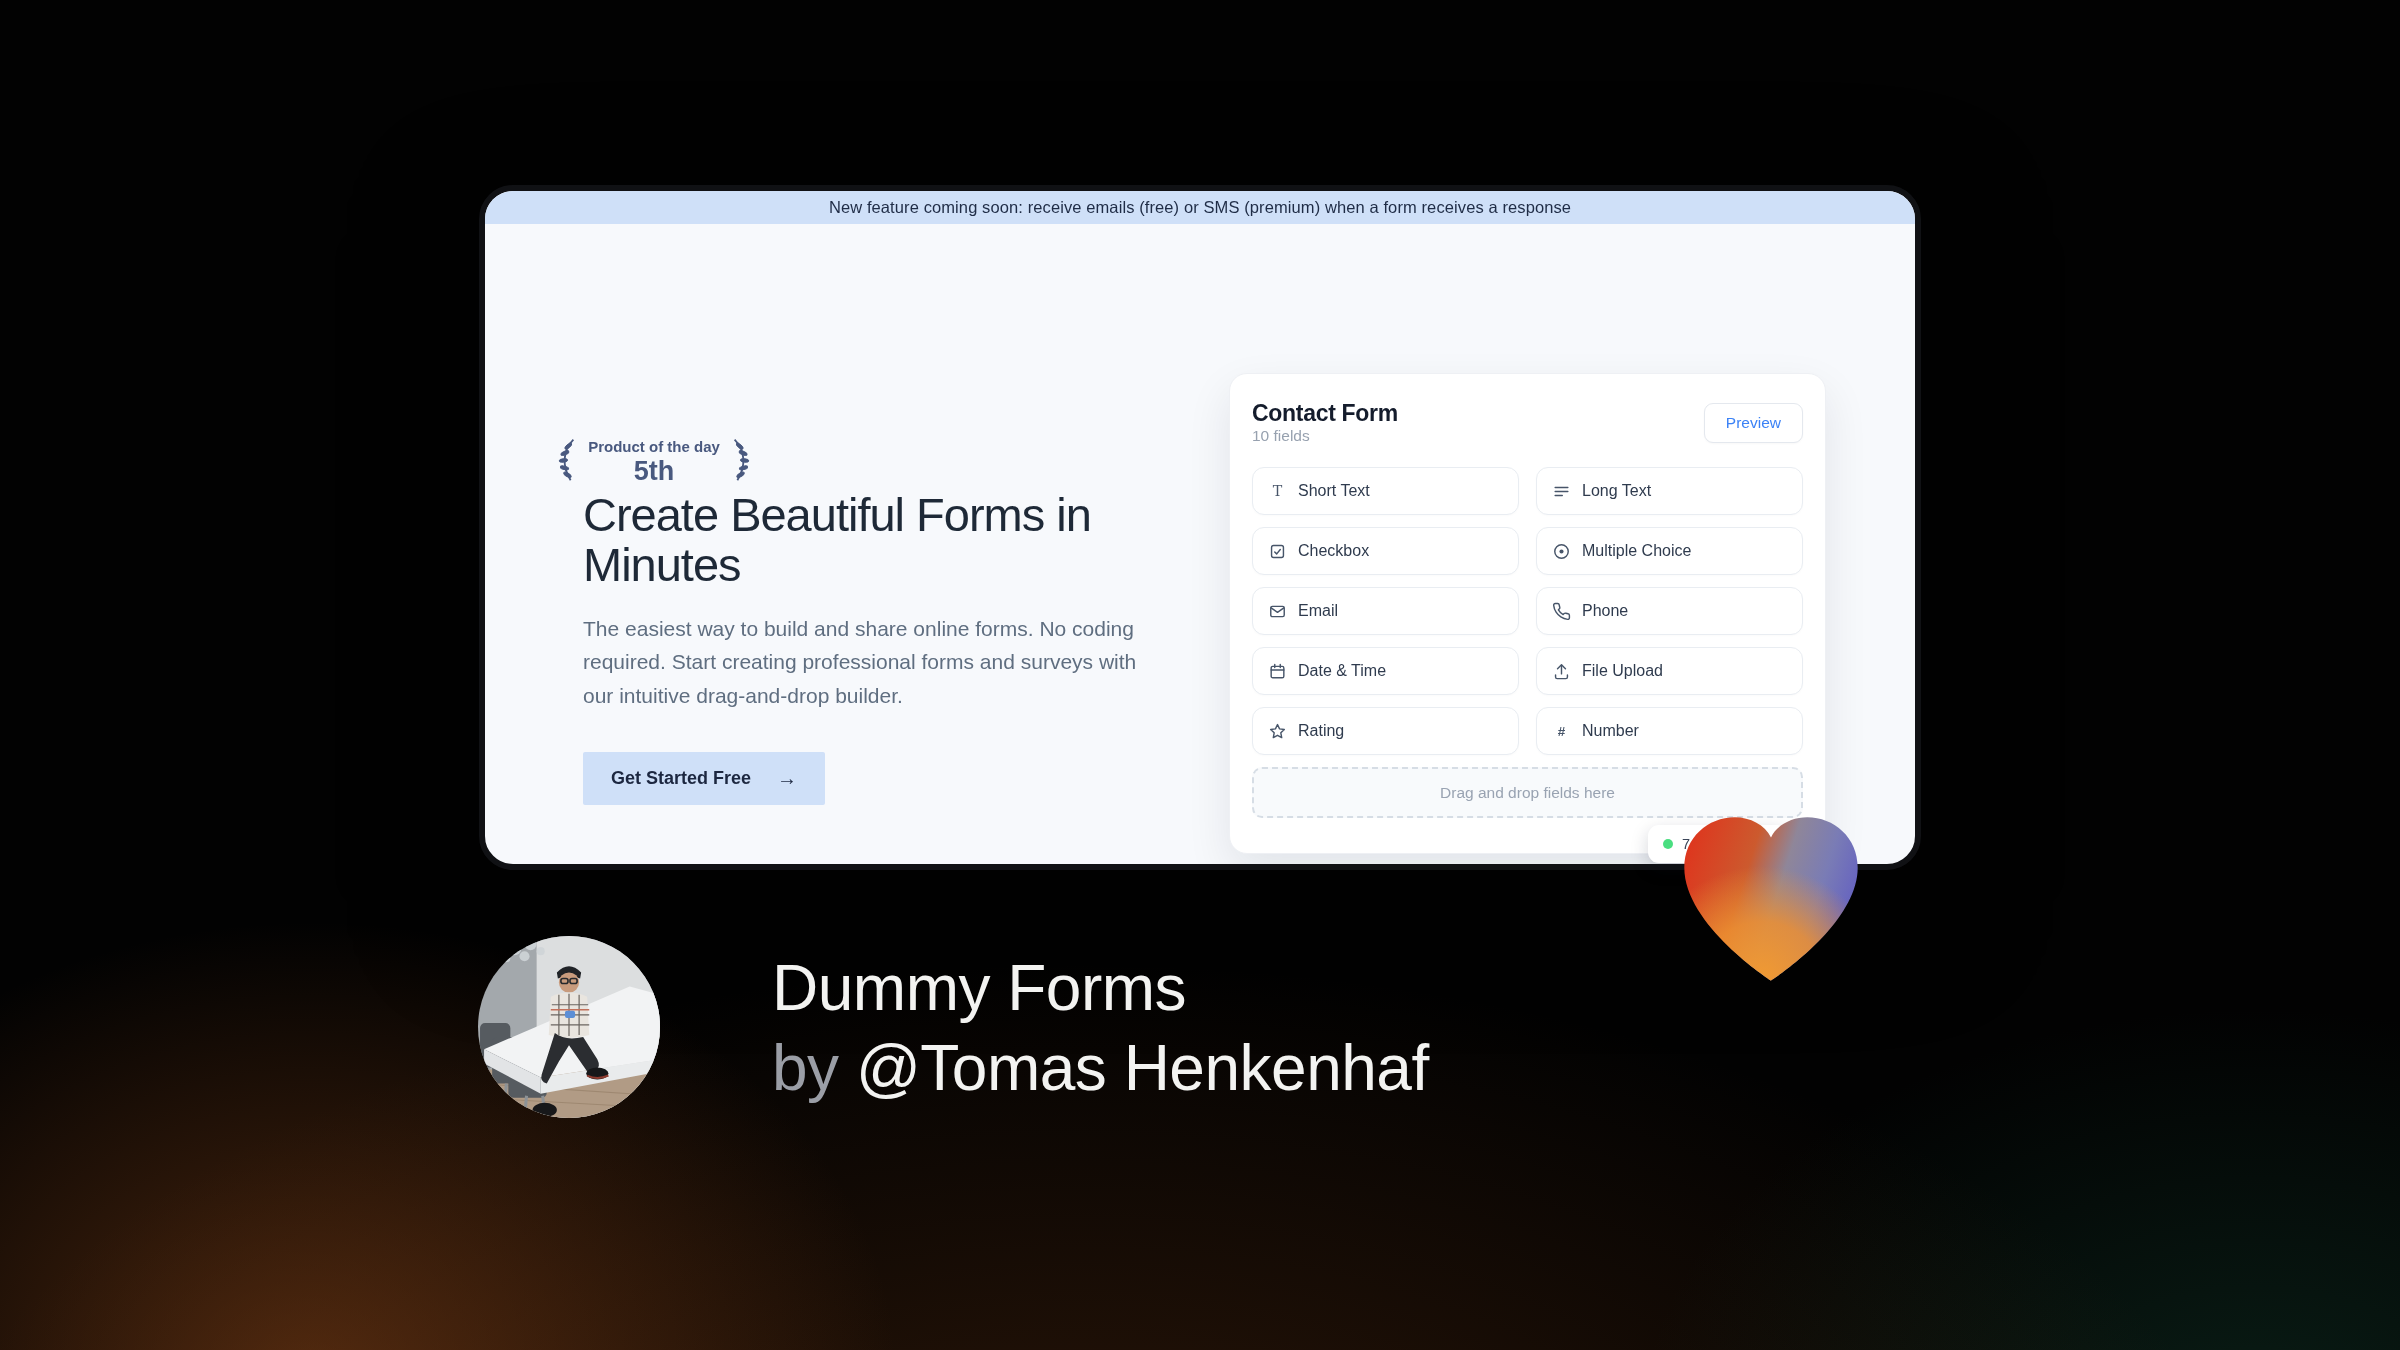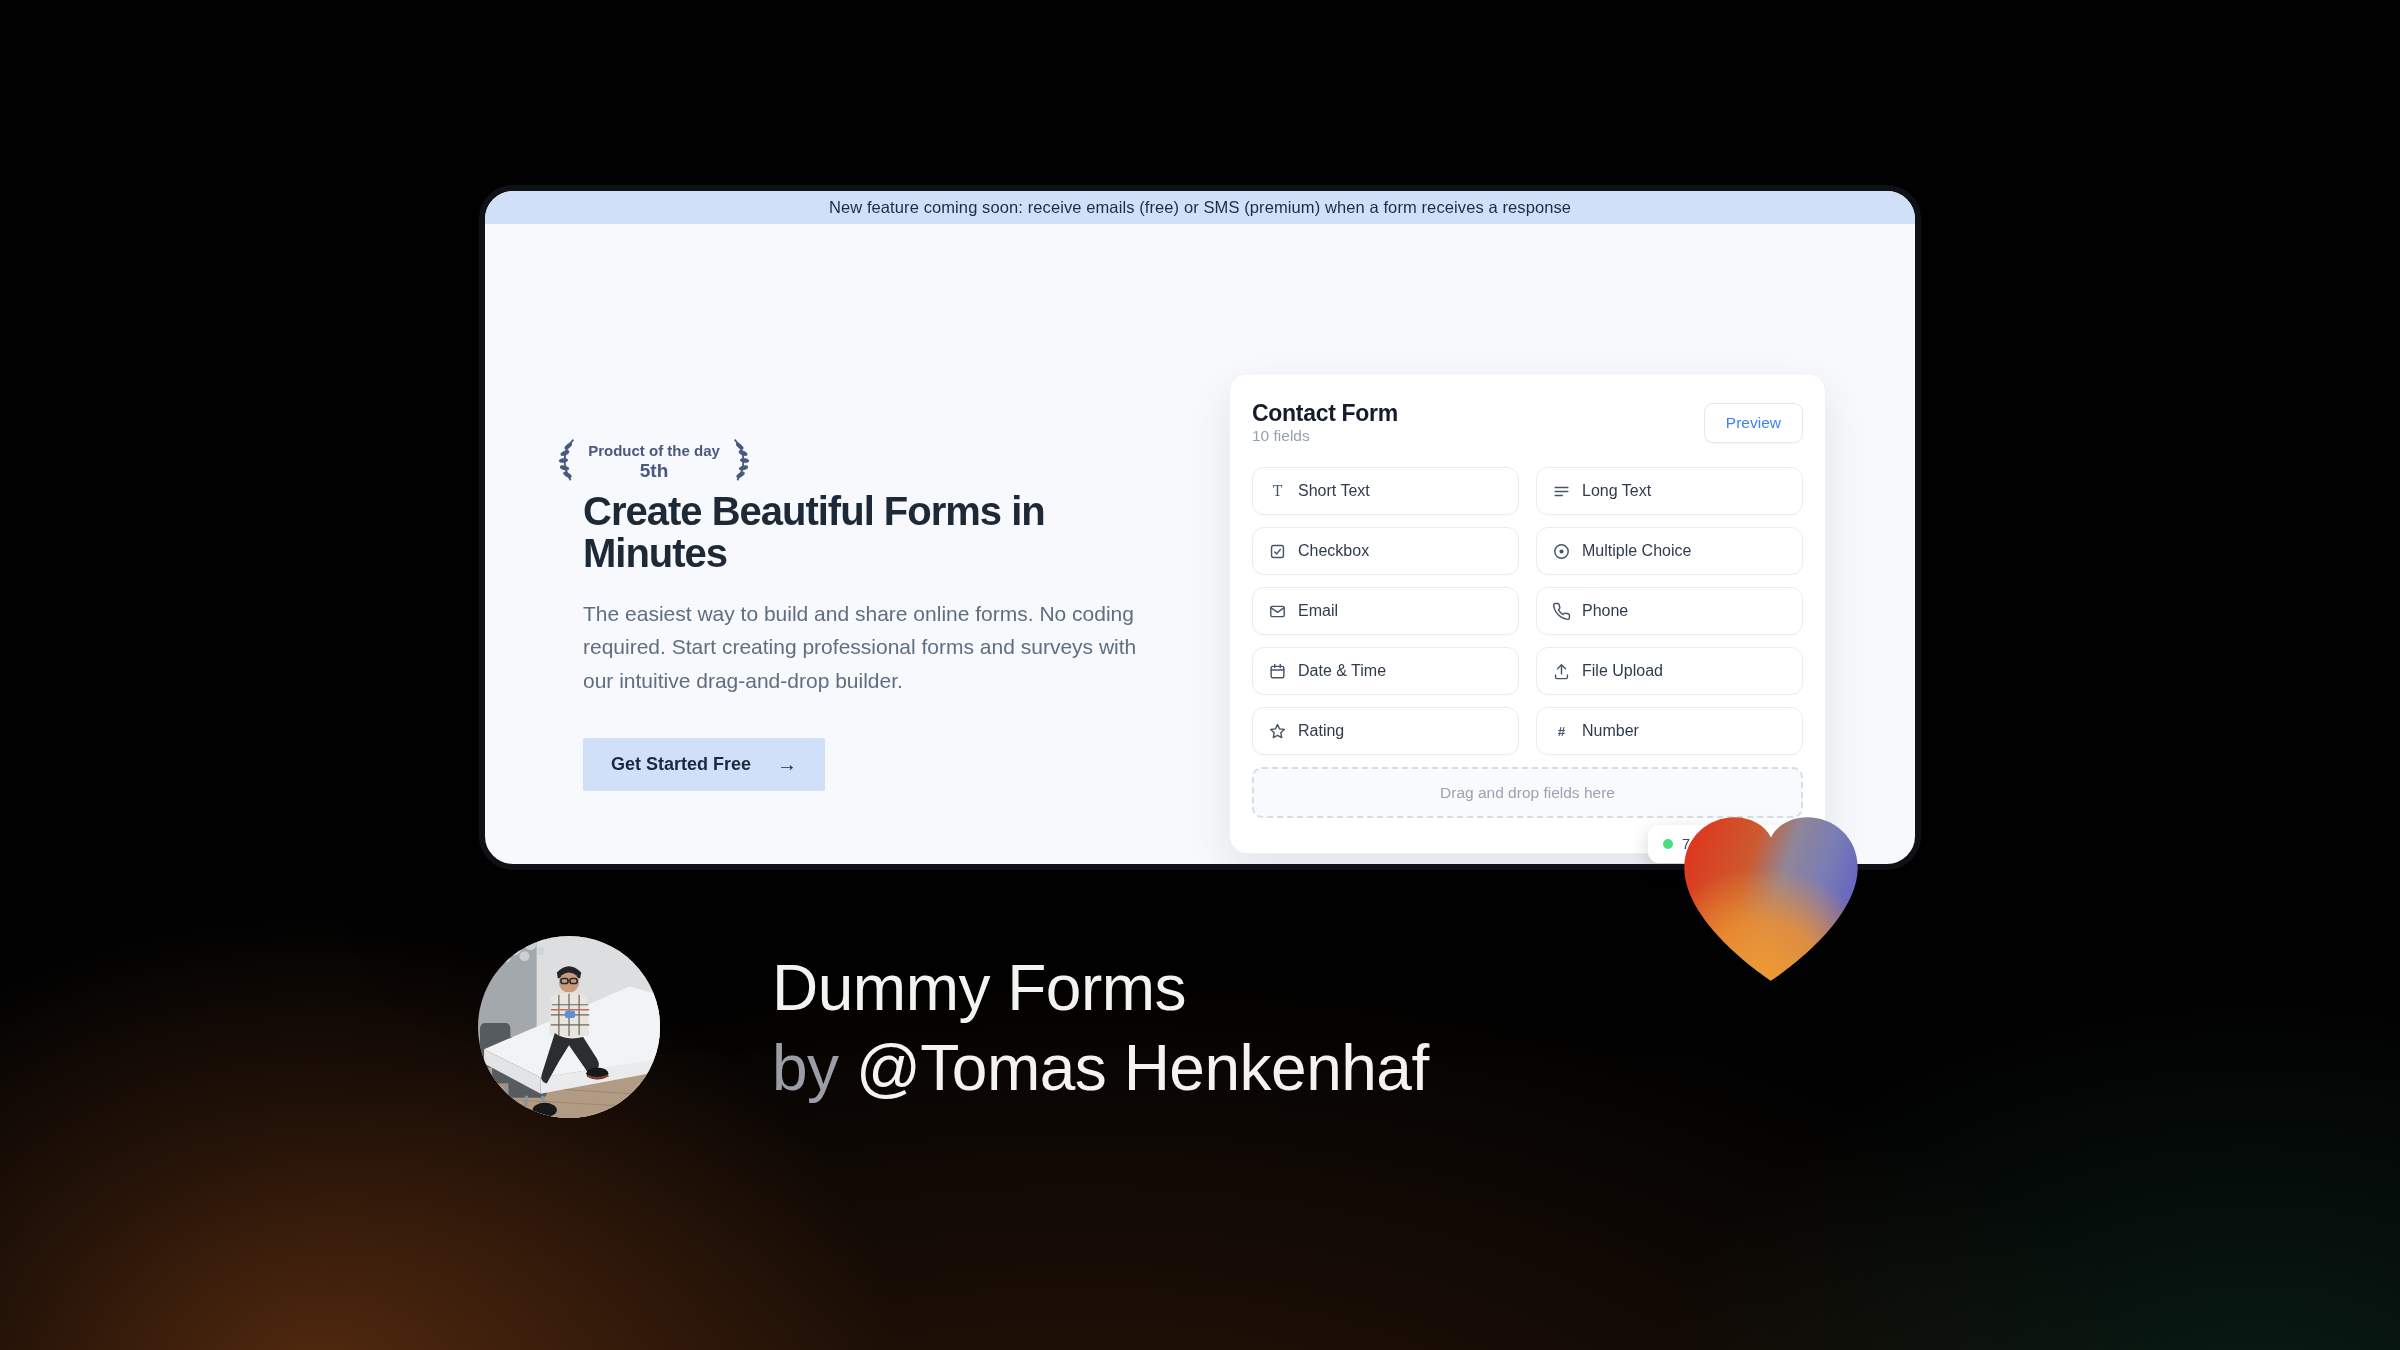--- a/index.html
+++ b/index.html
@@ -39,23 +39,23 @@
     padding:10px 22px;font-size:15px;font-weight:500;color:#222a38;
     box-shadow:0 1px 2px rgba(16,24,40,.04);cursor:pointer;
     font-family:inherit;
   }
 
   
   .hero-left{position:absolute;left:98px;top:243px;width:585px;}
   .award{display:flex;align-items:center;gap:10px;color:#49597f;width:150px;justify-content:center;margin-left:-4px;}
   .award-mid{text-align:center;}
   .award-top{font-size:15px;font-weight:bold;white-space:nowrap;}
-  .award-rank{font-size:19px;font-weight:bold;margin-top:1px;}
+  .award-rank{font-size:27px;font-weight:bold;margin-top:1px;}
   .hero-title{
-    margin:0 0 22px 0;font-size:40px;line-height:1.06;font-weight:bold;
+    margin:0 0 22px 0;font-size:47px;line-height:1.06;font-weight:normal;
     color:#1e2937;letter-spacing:-1px;
   }
   .hero-desc{margin:0 0 40px 0;font-size:21px;line-height:1.6;color:#5f6e80;max-width:570px;}
   .cta-btn{
     display:inline-flex;align-items:center;gap:26px;background:#cfe0f8;border:none;
     border-radius:2px;padding:15px 28px;font-size:18px;font-weight:600;color:#1c2740;
     cursor:pointer;font-family:inherit;
   }
   .cta-arrow{font-size:20px;font-weight:400;}
 

